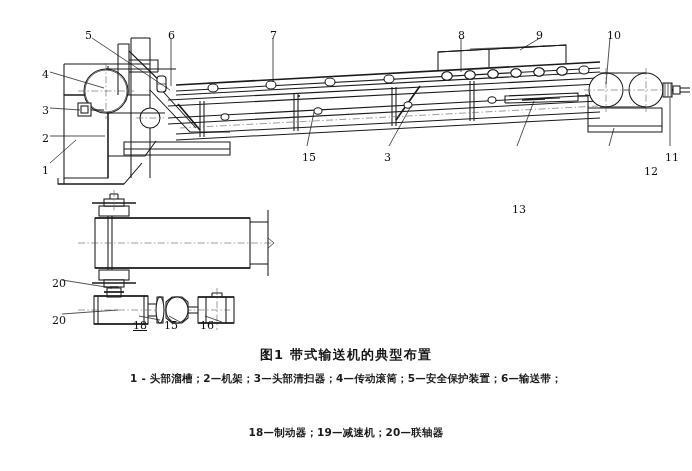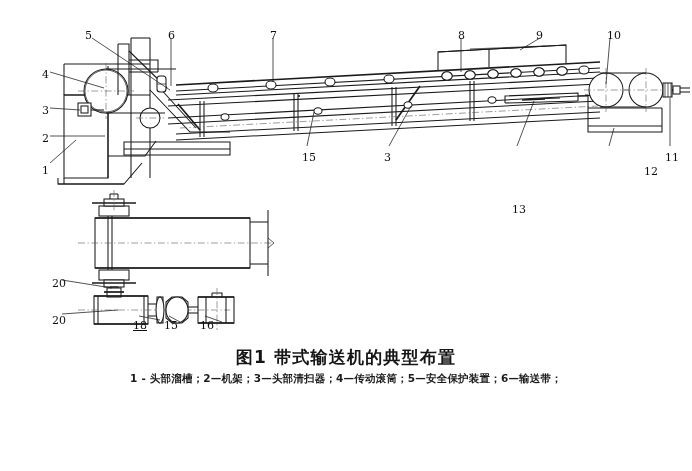--- a/index.html
+++ b/index.html
@@ -28,21 +28,21 @@
     width: 692px;
     height: 471px;
   }
   .fig-title {
     position: absolute;
     left: 0;
     top: 346px;
     width: 692px;
     text-align: center;
     font-family: "DejaVu Sans", sans-serif;
-    font-size: 17px;
+    font-size: 13px;
     font-weight: bold;
     letter-spacing: 1.2px;
     color: #151515;
     white-space: nowrap;
   }
   .legend-line {
     position: absolute;
     left: 0;
     width: 692px;
     text-align: center;
@@ -369,14 +369,15 @@
       <div class="callout" style="left: 200px; top: 320px;">16</div>
       <div class="callout" style="left: 164px; top: 320px;">15</div>
       <div class="callout" style="left: 133px; top: 320px; text-decoration: underline;">18</div>
       <div class="callout" style="left: 52px; top: 315px;">20</div>
       <div class="callout" style="left: 52px; top: 278px;">20</div>
     </div>
 
   <div class="fig-title">图1  带式输送机的典型布置</div>
 
   <div class="legend-line legend-1">1 - 头部溜槽；2—机架；3—头部清扫器；4—传动滚筒；5—安全保护装置；6—输送带；</div>
+  <div class="legend-line legend-4">18—制动器；19—减速机；20—联轴器</div>
 
 </div>
 
 </body></html>

